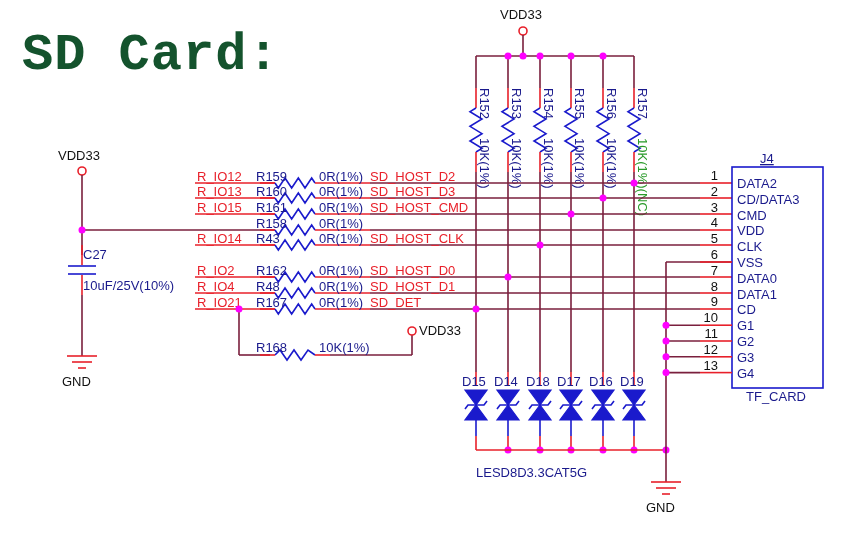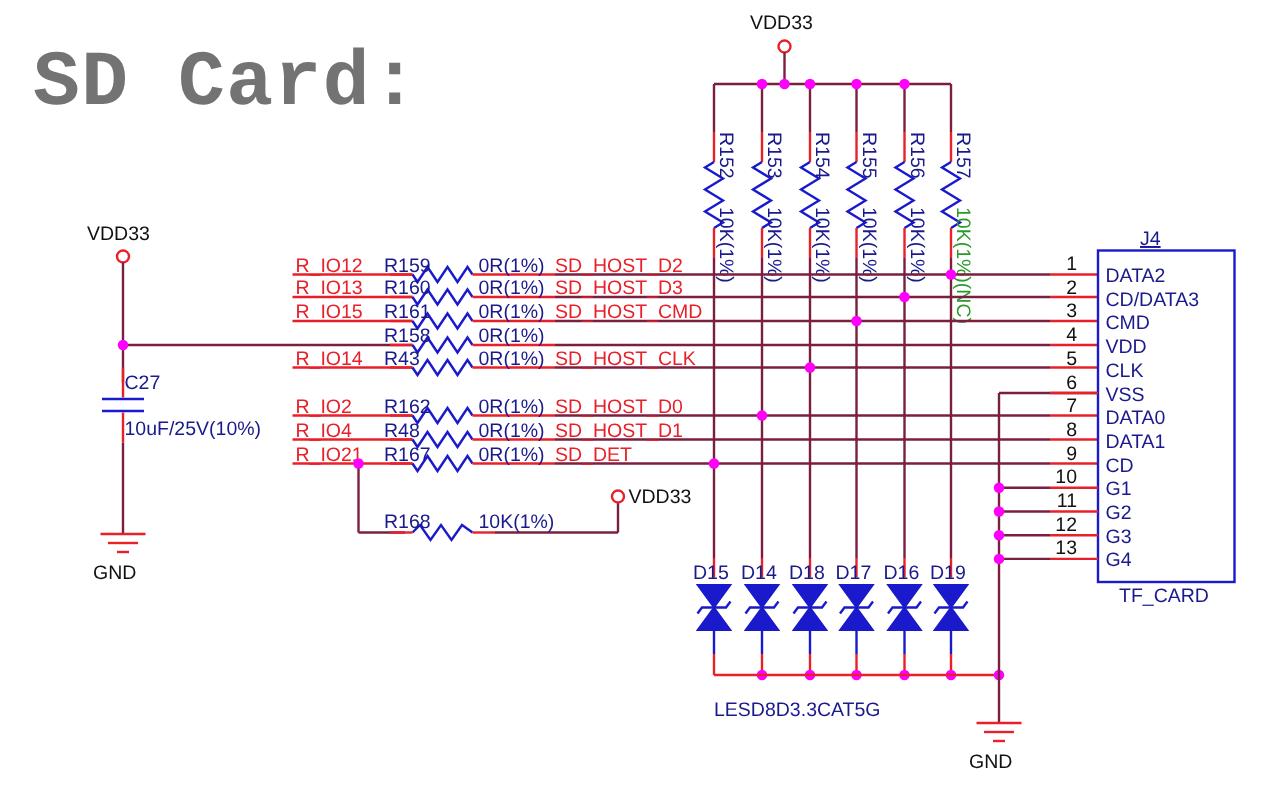--- a/index.html
+++ b/index.html
@@ -1,17 +1,17 @@
 <!DOCTYPE html>
 <html><head>
 <meta charset="utf-8">
 <style>
   html, body { margin: 0; padding: 0; background: #ffffff; }
   body { width: 851px; height: 533px; overflow: hidden; position: relative; font-family: "Liberation Sans", sans-serif; }
-  #title { position: absolute; left: 22px; top: 30px; font-family: "Liberation Mono", monospace; font-weight: bold; font-size: 52px; color: #737373; letter-spacing: 1px; line-height: 1; }
+  #title { position: absolute; left: 22px; top: 30px; font-family: "Liberation Mono", monospace; font-weight: bold; font-size: 52px; color: #14532d; letter-spacing: 1px; line-height: 1; }
   svg { position: absolute; left: 0; top: 0; }
   .wire { stroke: #7a1f3d; stroke-width: 1.6; fill: none; }
   .pinw { stroke: #e8202a; stroke-width: 1.6; fill: none; }
   .res { stroke: #1a1acc; stroke-width: 1.6; fill: none; }
   .box { stroke: #1a1acc; stroke-width: 1.6; fill: none; }
   .dot { fill: #ff00ff; }
   .txt-blk { font-family: "Liberation Sans", sans-serif; font-size: 13px; fill: #111111; }
   .txt-blue { font-family: "Liberation Sans", sans-serif; font-size: 13px; fill: #1a1a8c; }
   .txt-red { font-family: "Liberation Sans", sans-serif; font-size: 13px; fill: #e8202a; }
   .txt-green { font-family: "Liberation Sans", sans-serif; font-size: 13px; fill: #2a9a2a; }

